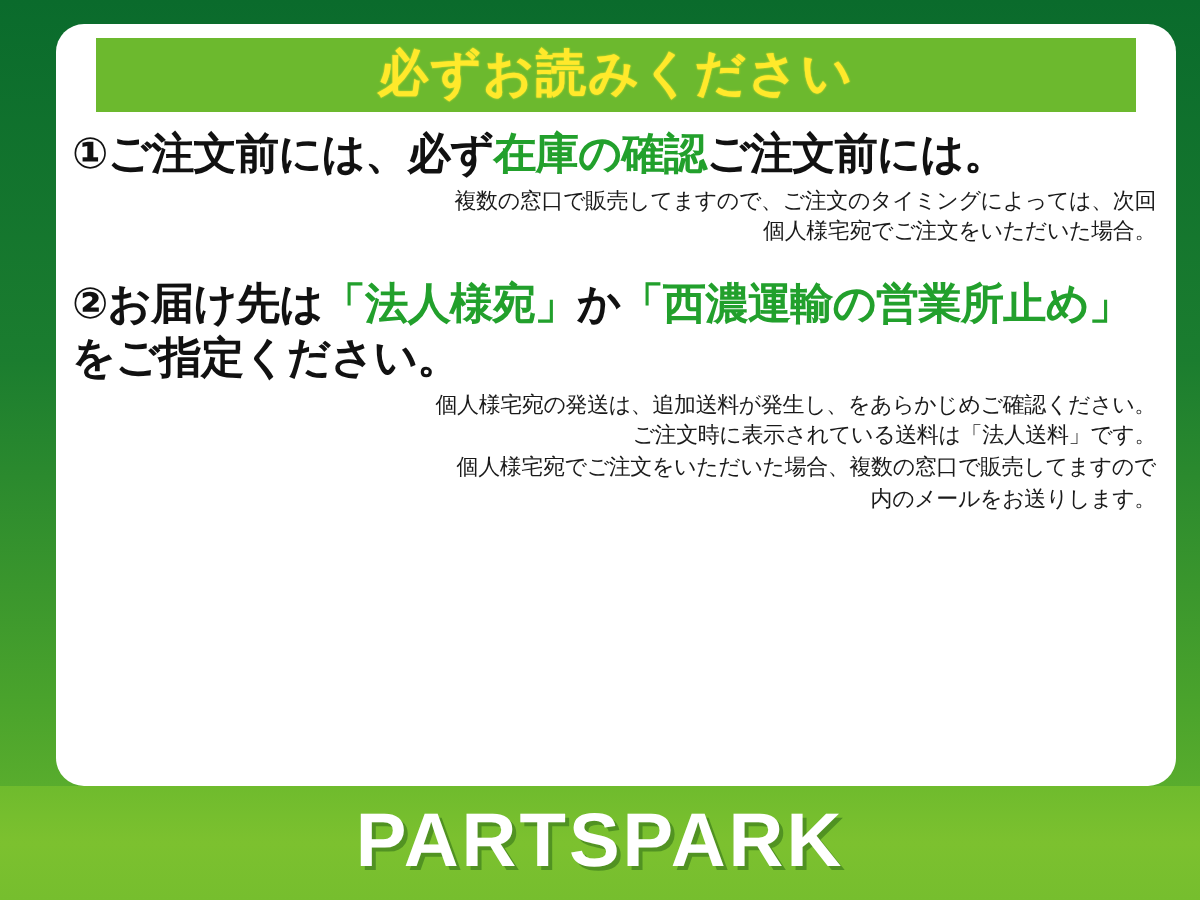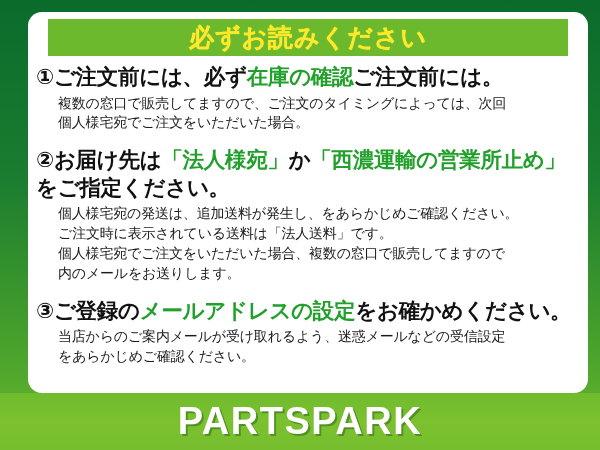--- a/index.html
+++ b/index.html
@@ -77,26 +77,27 @@
     white-space: nowrap;
   }
   .item-heading.wrap {
     white-space: normal;
   }
   .hl {
     color: #22a02c;
   }
 
   .item-sub {
-    font-size: 14px;
+    font-size: 11px;
     color: #1a1a1a;
     line-height: 1.42;
     margin: 2px 0 0 22px;
     letter-spacing: -0.2px;
     font-weight: normal;
+    text-align: right;
   }
   .item-sub div {
     white-space: nowrap;
   }
 
   .item-1 { margin-top: 0px; }
   .item-2 { margin-top: 14px; }
   .item-3 { margin-top: 14px; }
 
   .footer {
@@ -142,27 +143,20 @@
       <div class="item item-2">
         <div class="item-heading wrap"><span>②</span><span>お届け先は</span><span class="hl">「法人様宛」</span><span>か</span><span class="hl">「西濃運輸の営業所止め」</span><span>をご指定ください。</span></div>
         <div class="item-sub">
           <div>個人様宅宛の発送は、追加送料が発生し、をあらかじめご確認ください。</div>
           <div>ご注文時に表示されている送料は「法人送料」です。</div>
           <div>個人様宅宛でご注文をいただいた場合、複数の窓口で販売してますので</div>
           <div>内のメールをお送りします。</div>
         </div>
       </div>
 
-      <div class="item item-3">
-        <div class="item-heading"><span>③</span><span>ご登録の</span><span class="hl">メールアドレスの設定</span><span>をお確かめください。</span></div>
-        <div class="item-sub">
-          <div>当店からのご案内メールが受け取れるよう、迷惑メールなどの受信設定</div>
-          <div>をあらかじめご確認ください。</div>
-        </div>
-      </div>
 
     </div>
   </div>
 
   <div class="footer">
     <div class="brand">PARTSPARK</div>
   </div>
 
 </div>
 

